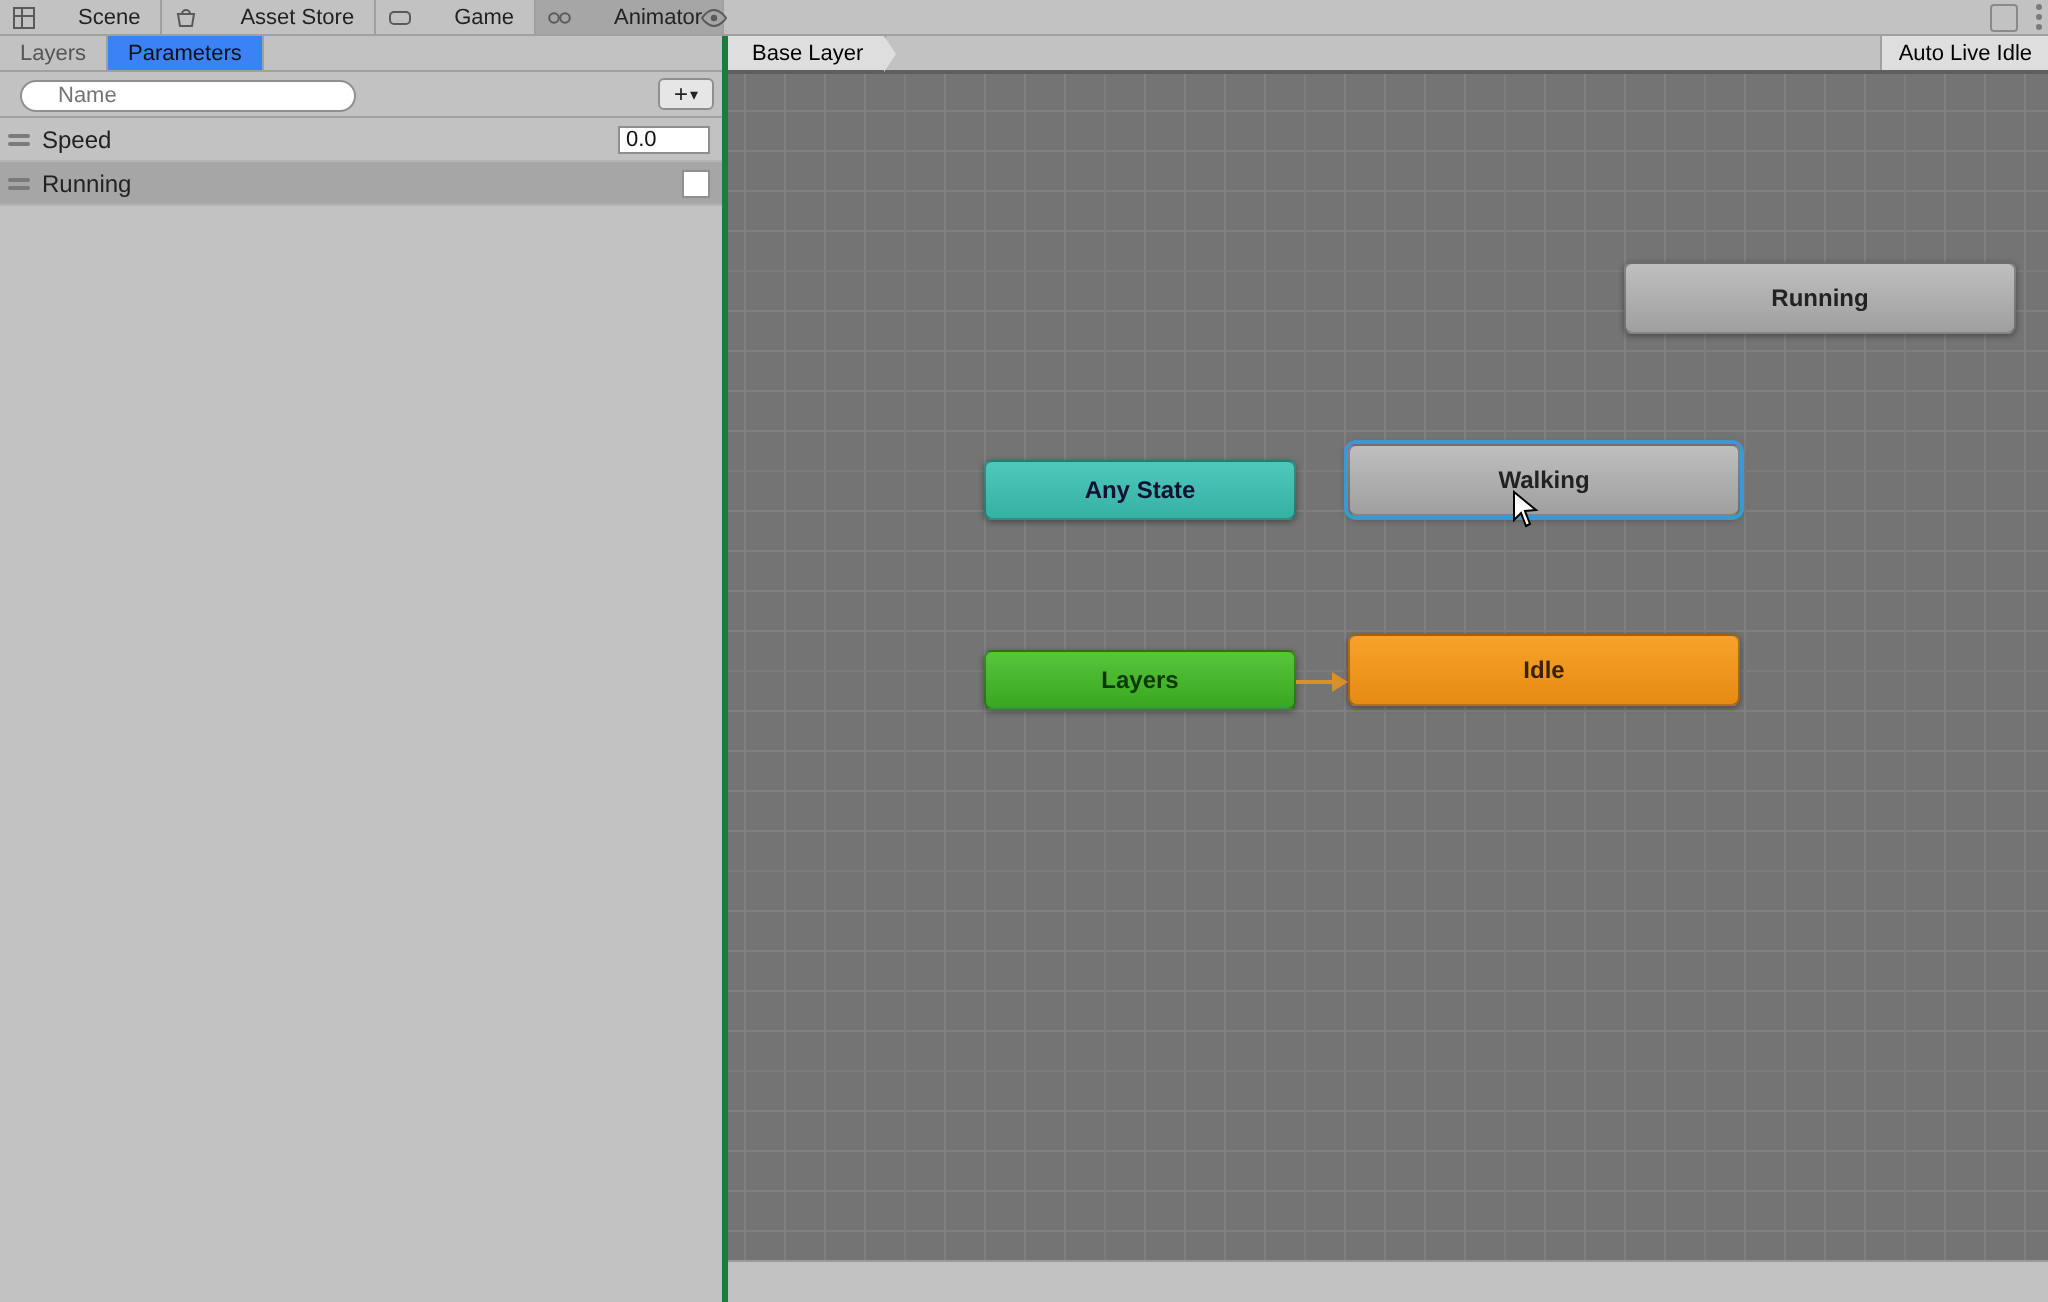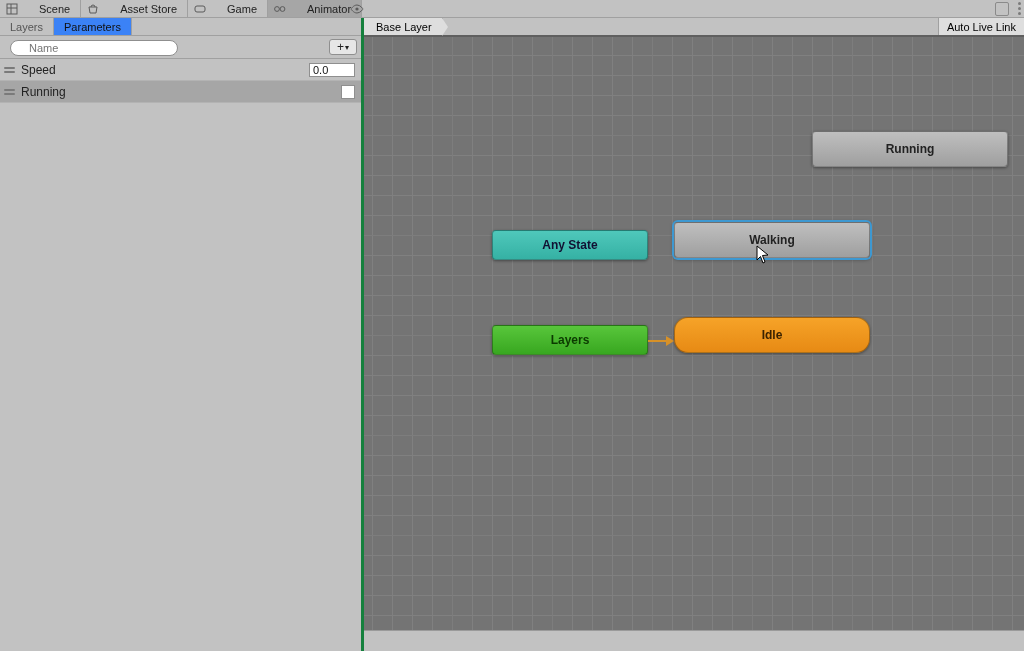--- a/index.html
+++ b/index.html
@@ -130,21 +130,21 @@
     display:flex; align-items:center; justify-content:center;
     box-shadow:0 1px 3px rgba(0,0,0,.4);
     border:1px solid rgba(0,0,0,.3); cursor:pointer;
   }
   .node.big { width:196px; height:36px; }
   .node.teal { background:linear-gradient(#4fc8bb,#35b1a4); color:#113; }
   .node.green { background:linear-gradient(#5ac83d,#3aa923); color:#0e2; color:#062; color:#fff; }
   .node.green { color:#063; font-weight:600; }
   .node.green span { color:#063; }
   .node.green { color:#111; }
-  .node.orange { background:linear-gradient(#f6a328,#e78a14); color:#3b2300;border-radius:14px; }
+  .node.orange { background:linear-gradient(#f6a328,#e78a14); color:#3b2300; }
   .node.gray { background:linear-gradient(#bfbfbf,#9f9f9f); color:#222; }
   .node.sel { box-shadow:0 0 0 2px #3d98d1, 0 1px 4px rgba(0,0,0,.5); }
 
   .node.green  { color:#fff; }
   .node.green  { color:#0c3; }
 
   .arrow {
     position:absolute; height:2px; background:#d79128;
   }
   .arrow::after {
@@ -260,21 +260,21 @@
       </div>
     </div>
   </div>
 
   <div class="right-panel">
     <div class="breadcrumb-bar">
       <div class="breadcrumb">
         <span>Base Layer</span>
       </div>
       <div class="autolive">
-        <span>Auto Live Link</span>
+        <span>Auto Live Idle</span>
       </div>
     </div>
 
     <div class="graph">
 
       <div class="node teal" style="left:128px; top:193px;">
         <span>Any State</span>
       </div>
 
       <div class="node green" style="left:128px; top:288px; background:linear-gradient(#58c63b,#38a720);">

